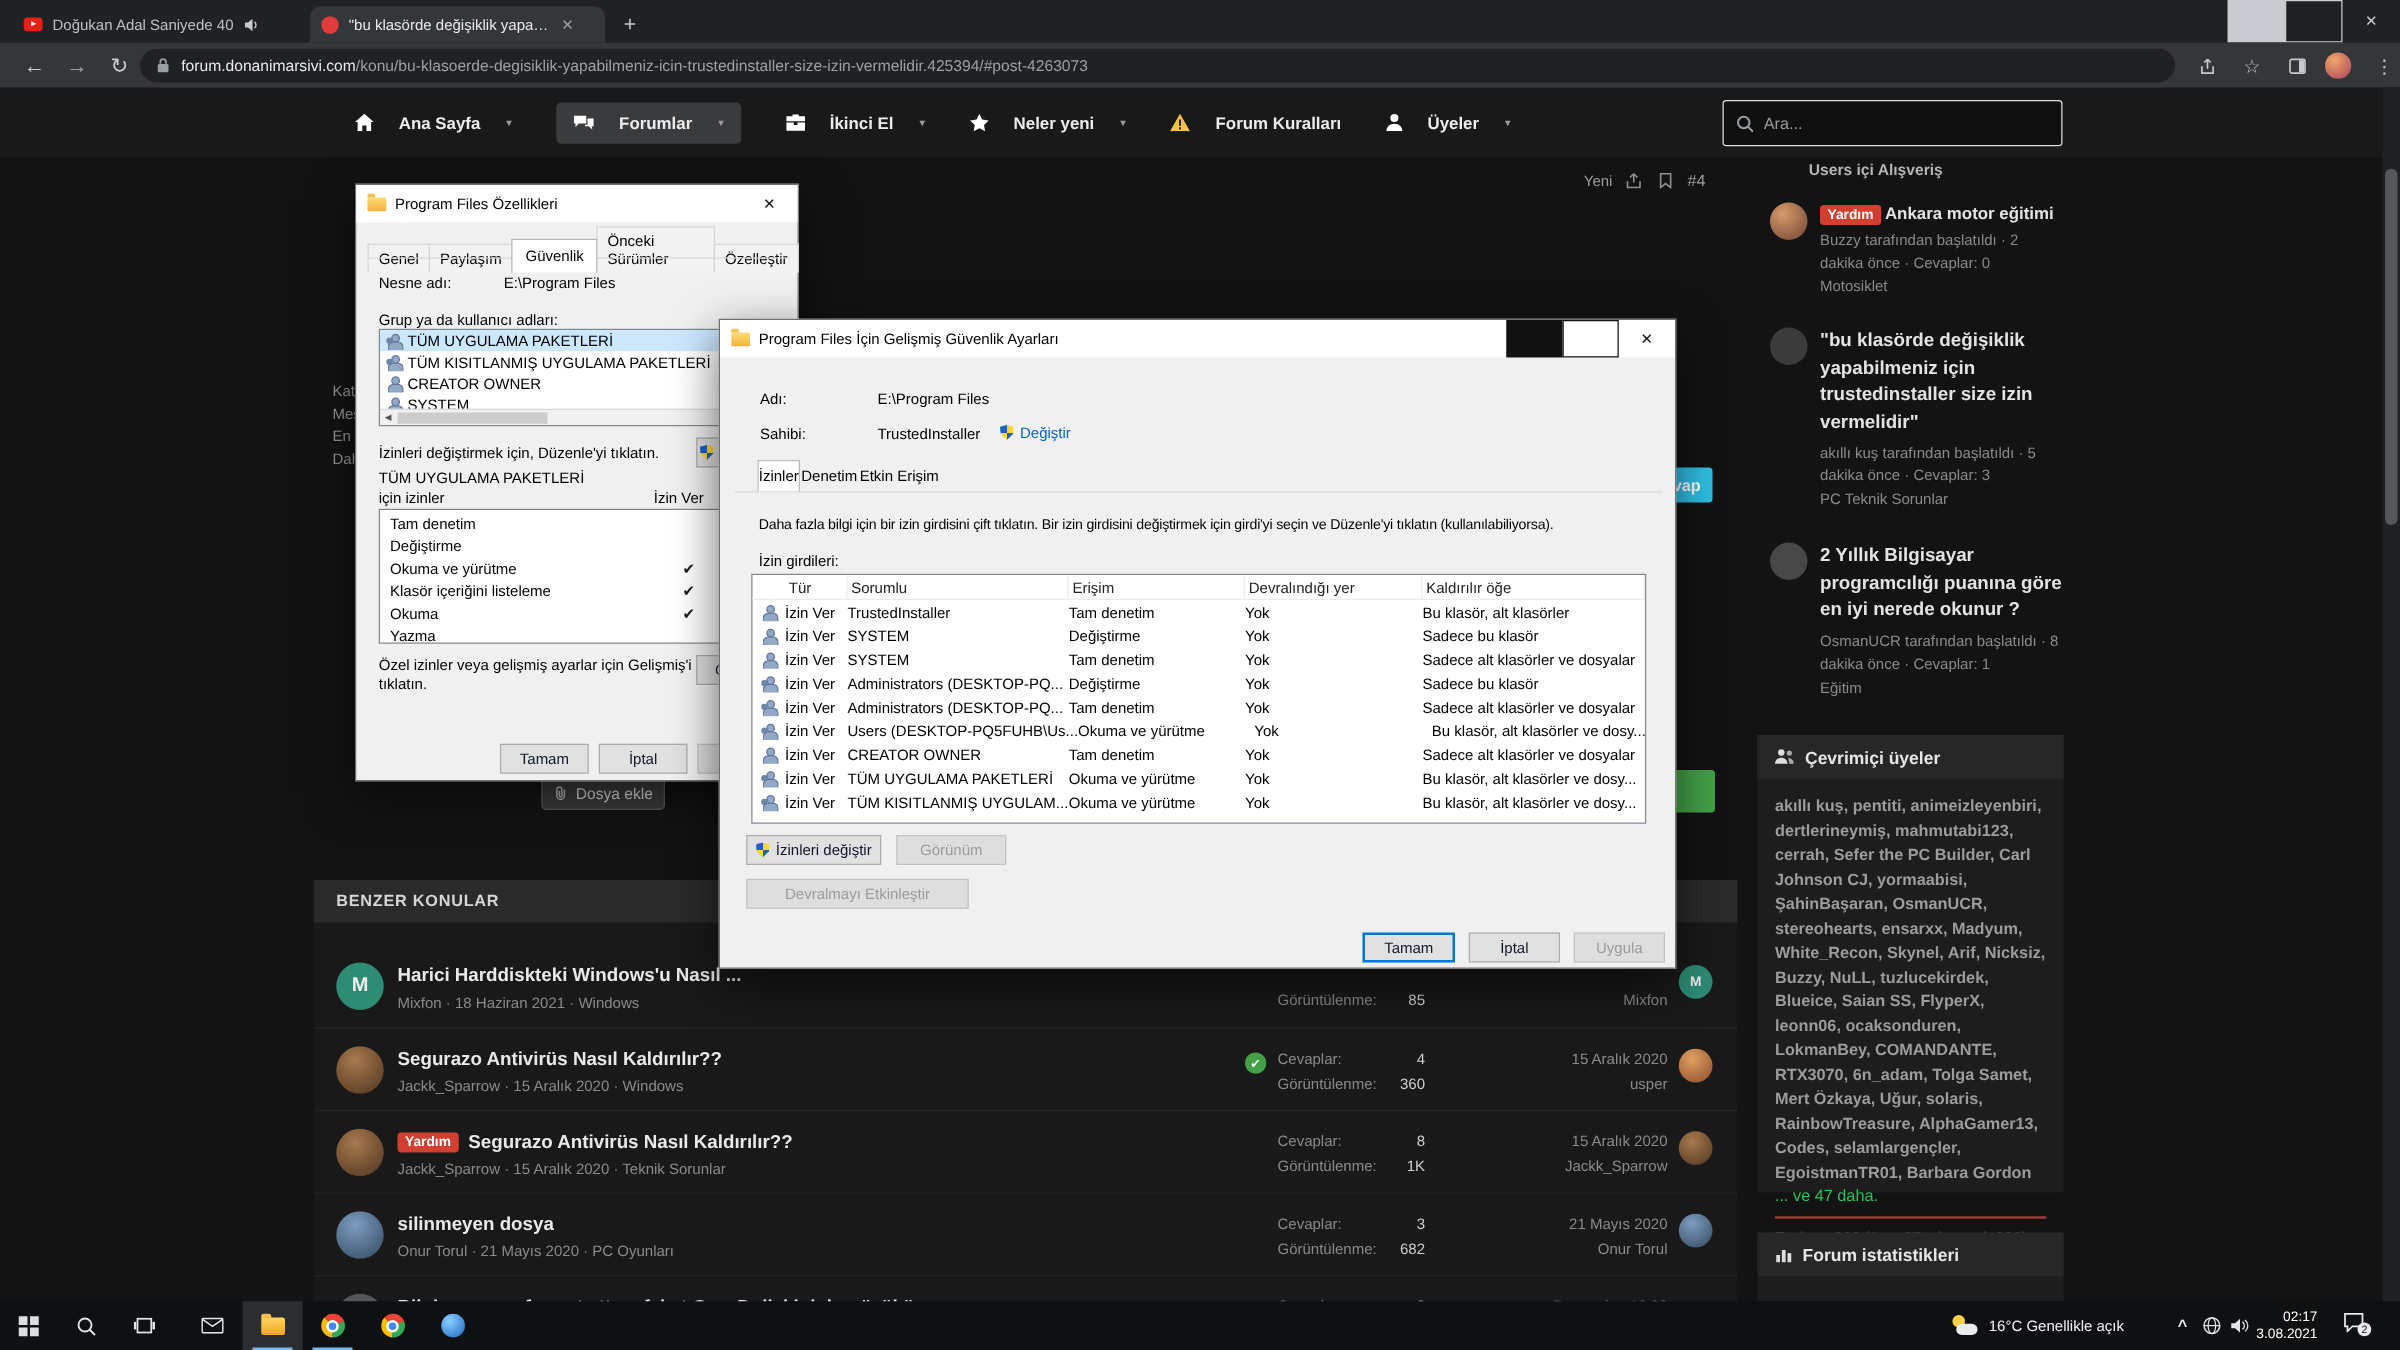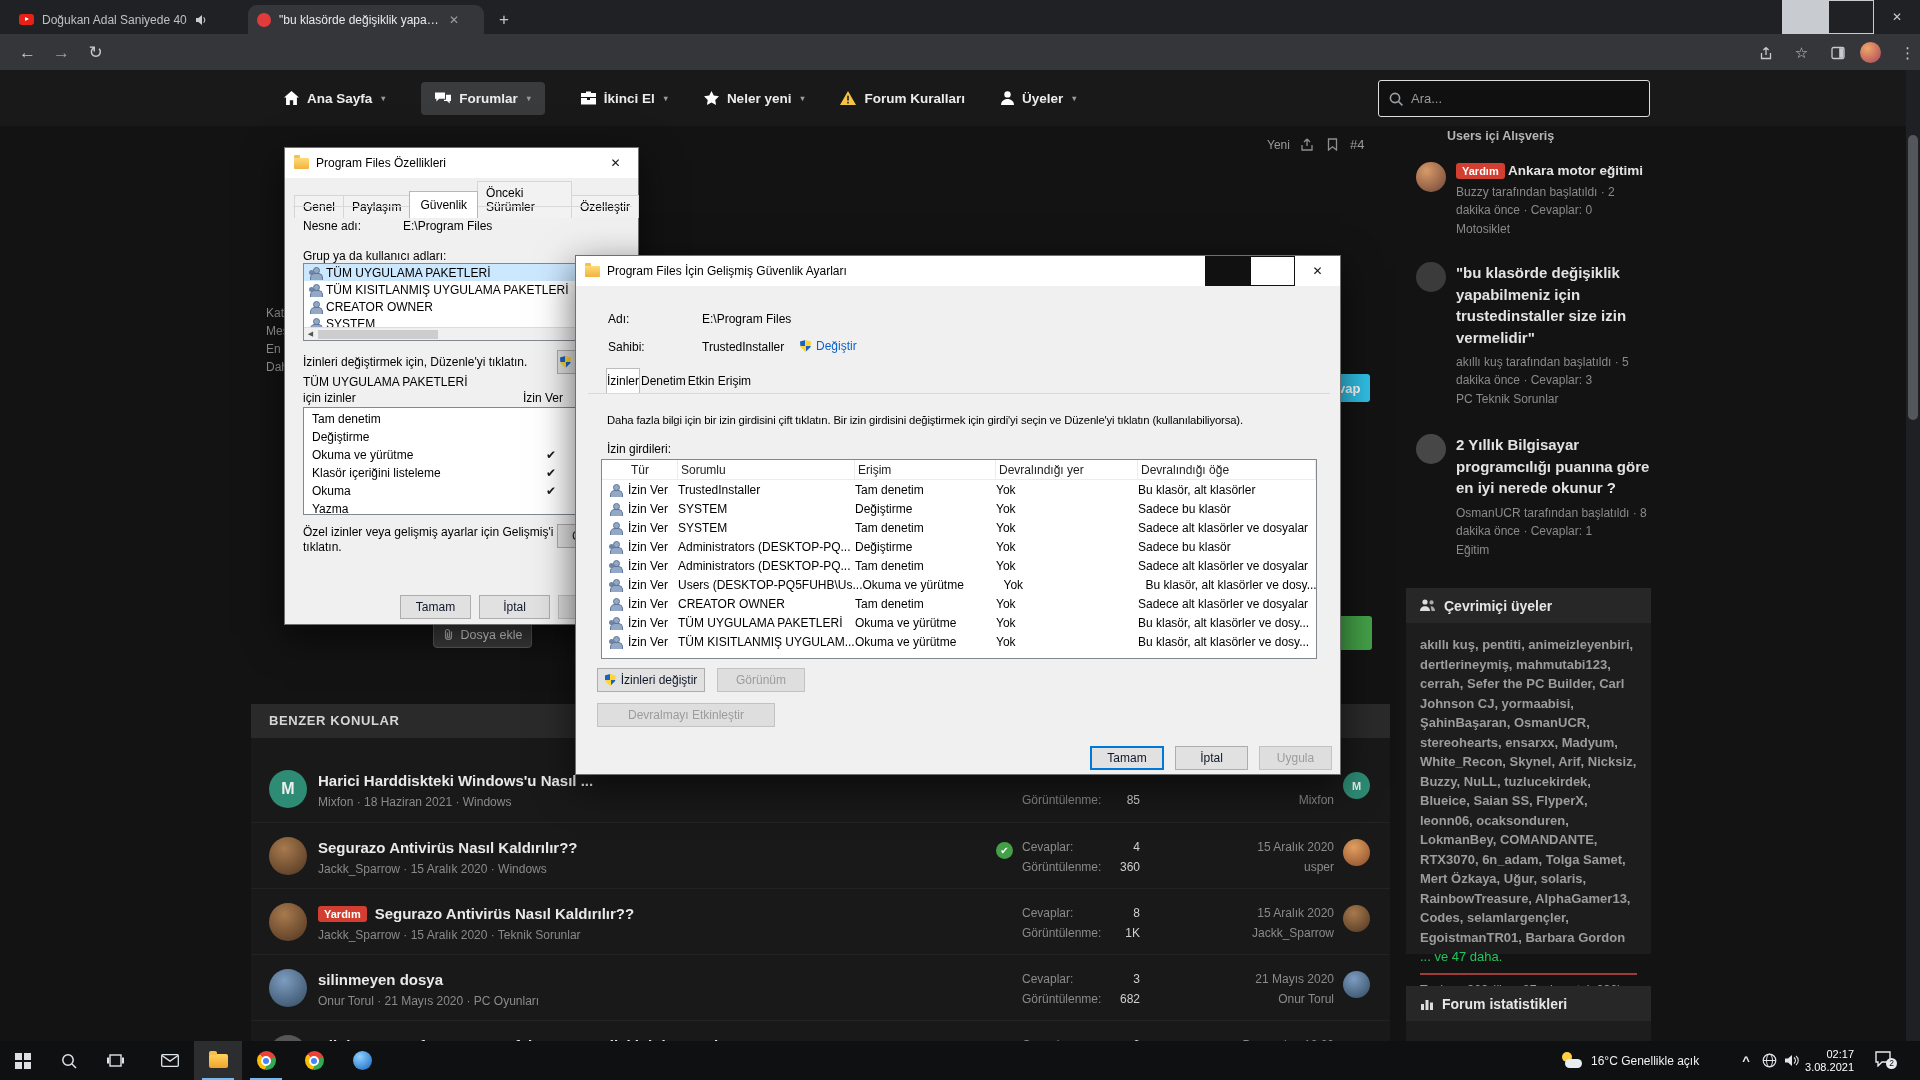--- a/index.html
+++ b/index.html
@@ -20,21 +20,21 @@
 .mini-bar{width:10px;height:1.4px;background:#c8cbcf}
 .maxi-sq{width:9px;height:9px;border:1.2px solid #c8cbcf}
 #toolbar{position:absolute;left:0;top:34px;width:1920px;height:36px;background:#35363a;z-index:5}
 .tbtn{position:absolute;top:39px;width:27px;height:27px;display:flex;align-items:center;justify-content:center;color:#c7cbd1;font-size:17px;border-radius:50%;z-index:6}
 #urlbar{position:absolute;left:112px;top:39px;width:1628px;height:27px;background:#202124;border-radius:14px;display:flex;align-items:center;padding:0 13px;gap:9px;font-size:12.5px;z-index:6;white-space:nowrap;overflow:hidden}
 .urldom{color:#e8eaed}.urlpath{color:#9aa0a6}
 .avatar20{width:21px;height:21px;border-radius:50%;background:radial-gradient(circle at 35% 30%,#f0a76a,#a8425a)}
 
 #fnav{position:absolute;left:0;top:70px;width:1920px;height:56px;background:#191919;z-index:2}
 #fnavitems{position:absolute;left:284px;top:0;height:56px;display:flex;align-items:center;gap:36px}
-.fitem{display:flex;align-items:center;gap:8px;color:#ececec;font-size:13.5px;font-weight:bold;white-space:nowrap}
+.fitem{display:flex;align-items:center;gap:20px;color:#ececec;font-size:13.5px;font-weight:bold;white-space:nowrap}
 .fitem.pill{background:#3a3b3c;border-radius:4px;padding:9px 14px}
 .caret{color:#9a9a9a;font-size:8px;margin-left:1px}
 #fsearch{position:absolute;left:1378px;top:80px;width:272px;height:37px;background:#101010;border:1px solid #dedede;border-radius:3px;display:flex;align-items:center;padding:0 10px;gap:8px;z-index:3}
 #fsearch input{background:transparent;border:none;outline:none;color:#cfcfcf;font-size:13px;width:210px}
 #fsearch input::placeholder{color:#9a9a9a}
 
 .frag{position:absolute;font-size:12px;color:#9a9a9a;z-index:1}
 .pill-cyan{position:absolute;left:1312px;top:374px;width:58px;height:28px;background:#2fbfe4;border-radius:3px;color:#fff;font-size:13px;font-weight:bold;display:flex;align-items:center;justify-content:center;z-index:1}
 .btn-attach{position:absolute;left:433px;top:621px;width:99px;height:27px;background:#3b3b3d;border:1px solid #5a5a5a;border-radius:4px;display:flex;align-items:center;justify-content:center;gap:6px;color:#d6d6d6;font-size:12.5px;z-index:1}
 .btn-green{position:absolute;left:1300px;top:616px;width:72px;height:34px;background:#43a047;border-radius:3px;color:#fff;font-size:13px;font-weight:bold;display:flex;align-items:center;justify-content:flex-end;padding-right:9px;z-index:1}
@@ -161,20 +161,27 @@
           <span class="maxi-sq"></span>
         </span>
       <span>✕</span>
     </div>
   </div>
 
   <div id="toolbar"></div>
   <div class="tbtn" style="left:14px">←</div>
   <div class="tbtn" style="left:48px;color:#9aa0a6">→</div>
   <div class="tbtn" style="left:82px">↻</div>
+  <div id="urlbar">
+    <svg width="11" height="13" viewBox="0 0 11 13">
+        <rect x="1.2" y="5.2" width="8.6" height="6.6" rx="1.2" fill="#9aa0a6"></rect>
+        <path d="M3.2 5V3.6a2.3 2.3 0 014.6 0V5" stroke="#9aa0a6" stroke-width="1.3" fill="none"></path>
+      </svg>
+    <span style="overflow:hidden;white-space:nowrap"><span class="urldom">forum.donanimarsivi.com</span><span class="urlpath">/konu/bu-klasoerde-degisiklik-yapabilmeniz-icin-trustedinstaller-size-izin-vermelidir.425394/#post-4263073</span></span>
+  </div>
   <div class="tbtn" style="left:1752px">
     <svg width="14" height="14" viewBox="0 0 14 14">
         <path fill="none" stroke="#c7cbd1" stroke-width="1.3" d="M7 9V1.5m0 0L4.4 4M7 1.5 9.6 4M2.5 7v5.5h9V7"></path>
       </svg>
   </div>
   <div class="tbtn" style="left:1788px;font-size:15px">☆</div>
   <div class="tbtn" style="left:1824px">
     <svg width="14" height="14" viewBox="0 0 14 14">
         <rect x="1" y="1.5" width="12" height="11" rx="1.5" fill="none" stroke="#c7cbd1" stroke-width="1.3"></rect>
         <rect x="8.2" y="2.2" width="4.1" height="9.6" fill="#c7cbd1"></rect>
@@ -565,21 +572,21 @@
     <span class="lbl" style="left:31px;top:158px;max-width:724px;overflow:hidden;letter-spacing:-0.15px;font-size:11.3px">Daha fazla bilgi için bir izin girdisini çift tıklatın. Bir izin girdisini değiştirmek için girdi'yi seçin ve Düzenle'yi tıklatın (kullanılabiliyorsa).</span>
     <span class="lbl" style="left:31px;top:186px">İzin girdileri:</span>
 
     <div class="tbl" style="left:25px;top:203px;width:716px;height:200px">
       <div class="thead">
         <span class="cic"></span>
         <span class="c c1">Tür</span>
         <span class="c c2">Sorumlu</span>
         <span class="c c3">Erişim</span>
         <span class="c c4">Devralındığı yer</span>
-        <span class="c c5">Devralındığı öğe</span>
+        <span class="c c5">Kaldırılır öğe</span>
       </div>
       <div class="trow">
           <span class="cic">
             <span class="uic"></span>
           </span>
           <span class="c1">İzin Ver</span>
           <span class="c2">TrustedInstaller</span>
           <span class="c3">Tam denetim</span>
           <span class="c4">Yok</span>
           <span class="c5">Bu klasör, alt klasörler</span>

